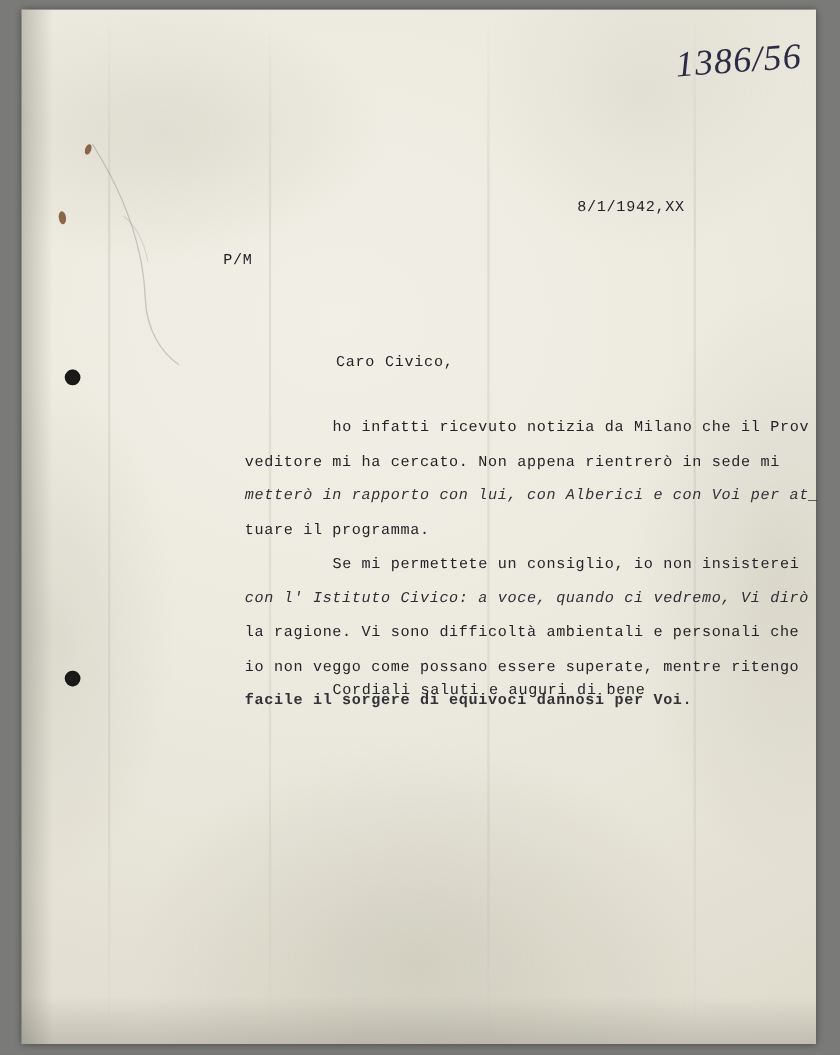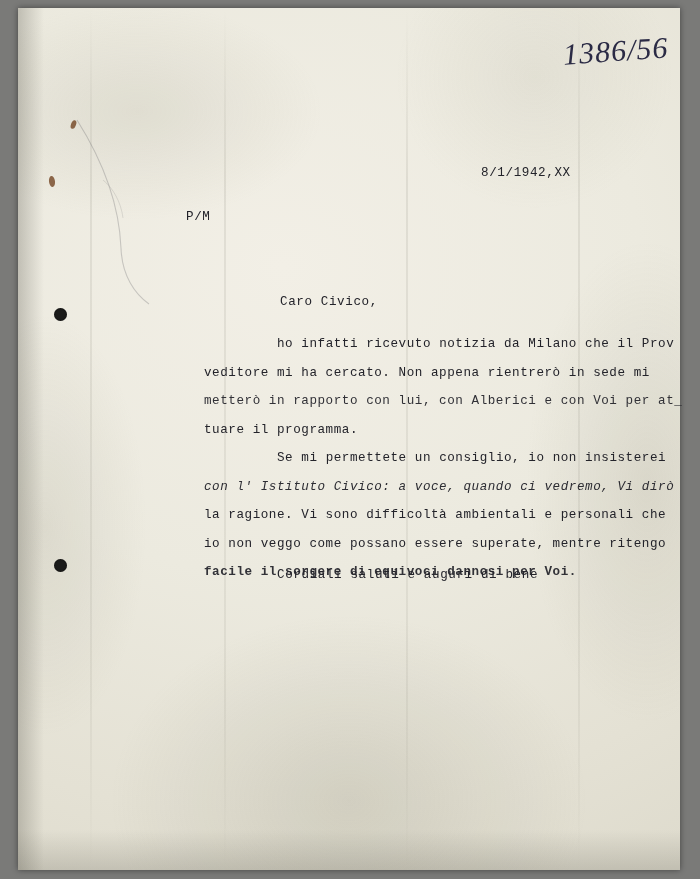--- a/index.html
+++ b/index.html
@@ -143,34 +143,34 @@
     text-align: right;
   }
   #salutation {
     left: 262px;
     top: 288px;
   }
 
   #body-block {
     position: absolute;
     left: 186px;
-    top: 322px;
+    top: 334px;
     width: 470px;
     font-family: "Liberation Mono", monospace;
     font-size: 12.6px;
     color: #23232a;
     letter-spacing: 0.55px;
     line-height: 28.5px;
     white-space: pre;
   }
   #body-block .para-indent { display: inline-block; width: 73px; }
 
   
   #body-block .ln { display: block; }
-  #body-block .ln:nth-child(3) { opacity: 0.93; }
+  #body-block .ln:nth-child(3) { opacity: 0.93; font-style: italic; }
   #body-block .ln:nth-child(6) { opacity: 0.95; font-style: italic; }
   #body-block .ln:nth-child(9) { opacity: 0.92; font-weight: bold; }
 
   #closing {
     left: 259px;
     top: 561px;
   }
 </style>
 </head>
 <body>

